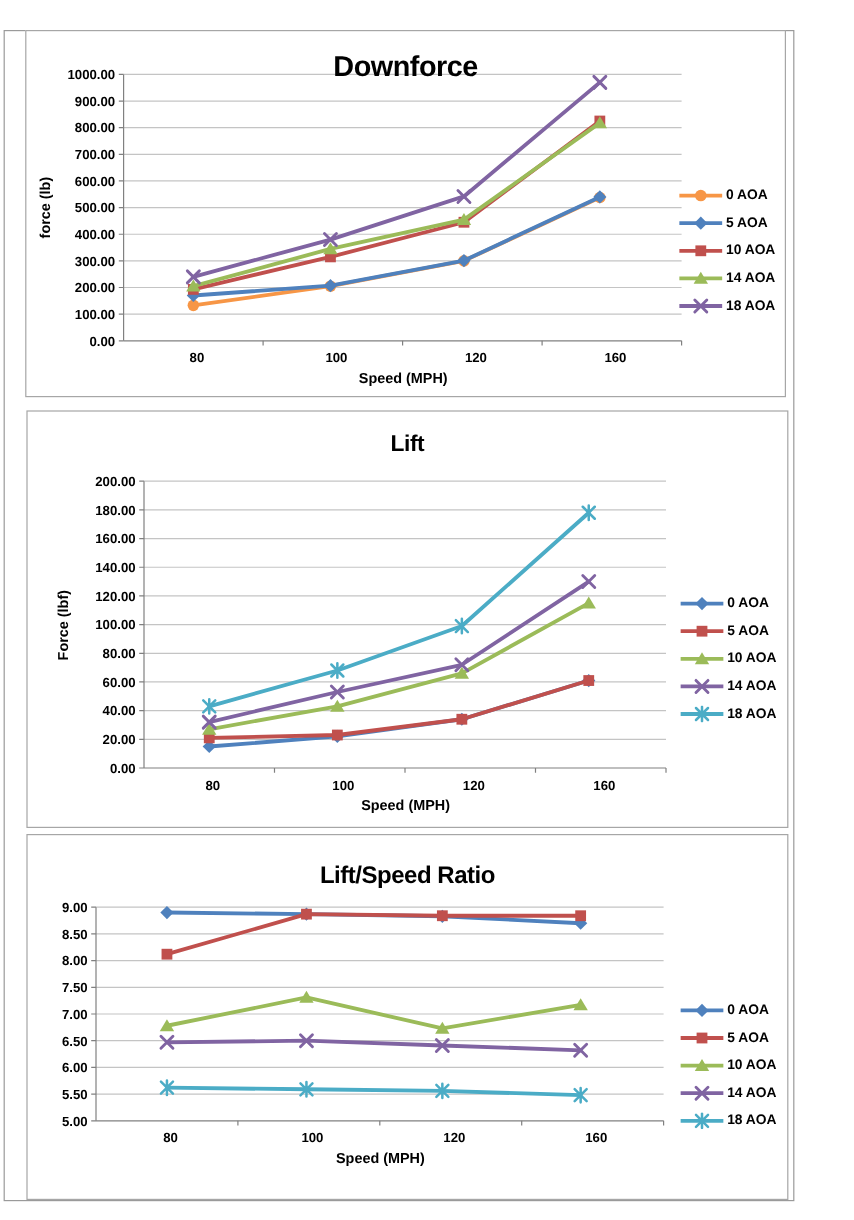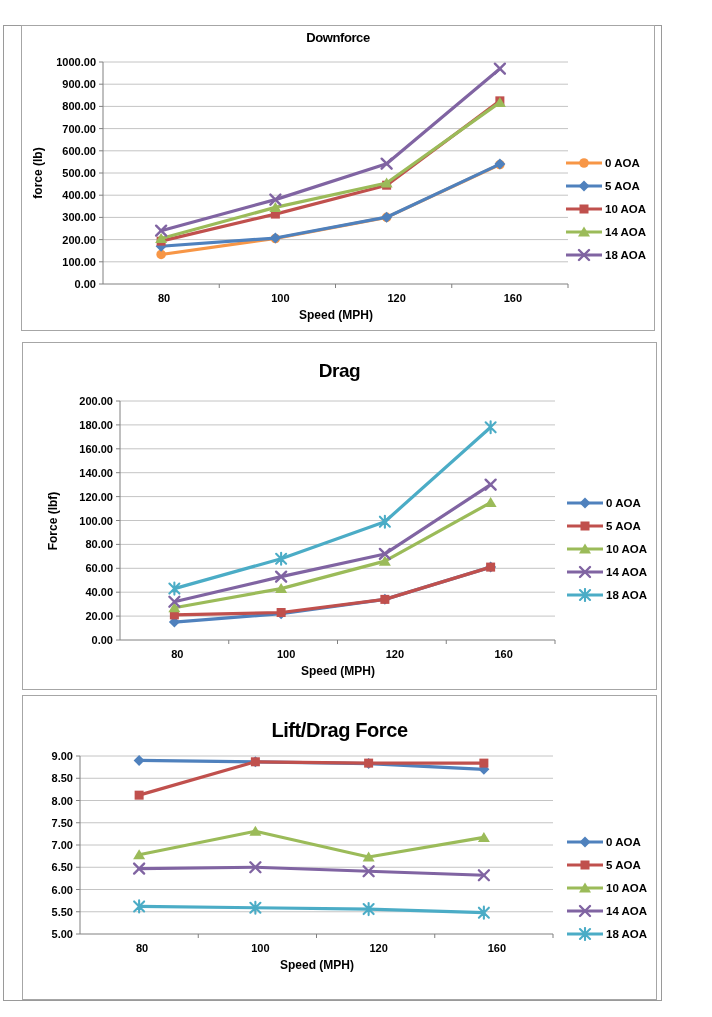--- a/index.html
+++ b/index.html
@@ -98,21 +98,21 @@
           <path d="M477.875 70.90400000000002L483.875 80.90400000000002L471.875 80.90400000000002Z" fill="#9BBB59"></path>
         </g>
         <polyline points="139.125,204.72 253.375,173.64 364.625,137.676 477.875,42.66" fill="none" stroke="#8064A2" stroke-width="3.2" stroke-linejoin="round" stroke-linecap="round"></polyline>
         <g>
           <path d="M134.125 199.72L144.125 209.72M144.125 199.72L134.125 209.72" stroke="#8064A2" stroke-width="2.4" stroke-linecap="round" fill="none"></path>
           <path d="M248.375 168.64L258.375 178.64M258.375 168.64L248.375 178.64" stroke="#8064A2" stroke-width="2.4" stroke-linecap="round" fill="none"></path>
           <path d="M359.625 132.676L369.625 142.676M369.625 132.676L359.625 142.676" stroke="#8064A2" stroke-width="2.4" stroke-linecap="round" fill="none"></path>
           <path d="M472.875 37.66L482.875 47.66M482.875 37.66L472.875 47.66" stroke="#8064A2" stroke-width="2.4" stroke-linecap="round" fill="none"></path>
         </g>
       </svg>
-    <div class="chart-title" style="top:4px;font-size:13px;">Downforce</div>
+    <div class="chart-title" style="top:16px;font-size:24px;">Downforce</div>
     <div class="axis-title y-axis-title" style="left:16px;top:147px;">force (lb)</div>
     <div class="axis-title x-axis-title" style="left:314px;top:282px;">Speed (MPH)</div>
     <ul class="legend" style="left:544px;top:125px;">
         <li>
           <svg width="36" height="14">
             <line x1="0" y1="7" x2="36" y2="7" stroke="#F79646" stroke-width="3.2"></line>
             <circle cx="18" cy="7" r="4.8" fill="#F79646"></circle>
           </svg>
           <span>0 AOA</span>
         </li>
@@ -220,21 +220,21 @@
           <path d="M462.625 136.65L472.625 146.65M472.625 136.65L462.625 146.65" stroke="#8064A2" stroke-width="2.4" stroke-linecap="round" fill="none"></path>
         </g>
         <polyline points="151.375,245.615 258.125,215.74 361.875,178.695 467.625,84.28999999999999" fill="none" stroke="#4BACC6" stroke-width="3.2" stroke-linejoin="round" stroke-linecap="round"></polyline>
         <g>
           <path d="M146.375 240.615L156.375 250.615M156.375 240.615L146.375 250.615M151.375 239.615L151.375 251.615" stroke="#4BACC6" stroke-width="2.1" stroke-linecap="round" fill="none"></path>
           <path d="M253.125 210.74L263.125 220.74M263.125 210.74L253.125 220.74M258.125 209.74L258.125 221.74" stroke="#4BACC6" stroke-width="2.1" stroke-linecap="round" fill="none"></path>
           <path d="M356.875 173.695L366.875 183.695M366.875 173.695L356.875 183.695M361.875 172.695L361.875 184.695" stroke="#4BACC6" stroke-width="2.1" stroke-linecap="round" fill="none"></path>
           <path d="M462.625 79.28999999999999L472.625 89.28999999999999M472.625 79.28999999999999L462.625 89.28999999999999M467.625 78.28999999999999L467.625 90.28999999999999" stroke="#4BACC6" stroke-width="2.1" stroke-linecap="round" fill="none"></path>
         </g>
       </svg>
-    <div class="chart-title" style="top:17px;font-size:19px;">Drag</div>
+    <div class="chart-title" style="top:17px;font-size:19px;">Lift</div>
     <div class="axis-title y-axis-title" style="left:30px;top:178px;">Force (lbf)</div>
     <div class="axis-title x-axis-title" style="left:315px;top:321px;">Speed (MPH)</div>
     <ul class="legend" style="left:544px;top:148px;">
         <li>
           <svg width="36" height="14">
             <line x1="0" y1="7" x2="36" y2="7" stroke="#4F81BD" stroke-width="3.2"></line>
             <path d="M18 1.5L23.5 7L18 12.5L12.5 7Z" fill="#4F81BD"></path>
           </svg>
           <span>0 AOA</span>
         </li>
@@ -336,21 +336,21 @@
           <path d="M455.875 174.26L465.875 184.26M465.875 174.26L455.875 184.26" stroke="#8064A2" stroke-width="2.4" stroke-linecap="round" fill="none"></path>
         </g>
         <polyline points="116.125,210.41 232.375,211.745 345.625,213.08 460.875,216.64" fill="none" stroke="#4BACC6" stroke-width="3.2" stroke-linejoin="round" stroke-linecap="round"></polyline>
         <g>
           <path d="M111.125 205.41L121.125 215.41M121.125 205.41L111.125 215.41M116.125 204.41L116.125 216.41" stroke="#4BACC6" stroke-width="2.1" stroke-linecap="round" fill="none"></path>
           <path d="M227.375 206.745L237.375 216.745M237.375 206.745L227.375 216.745M232.375 205.745L232.375 217.745" stroke="#4BACC6" stroke-width="2.1" stroke-linecap="round" fill="none"></path>
           <path d="M340.625 208.08L350.625 218.08M350.625 208.08L340.625 218.08M345.625 207.08L345.625 219.08" stroke="#4BACC6" stroke-width="2.1" stroke-linecap="round" fill="none"></path>
           <path d="M455.875 211.64L465.875 221.64M465.875 211.64L455.875 221.64M460.875 210.64L460.875 222.64" stroke="#4BACC6" stroke-width="2.1" stroke-linecap="round" fill="none"></path>
         </g>
       </svg>
-    <div class="chart-title" style="top:23px;font-size:20px;">Lift/Drag Force</div>
+    <div class="chart-title" style="top:23px;font-size:20px;">Lift/Speed Ratio</div>
     <div class="axis-title x-axis-title" style="left:294px;top:262px;">Speed (MPH)</div>
     <ul class="legend" style="left:544px;top:134px;">
         <li>
           <svg width="36" height="14">
             <line x1="0" y1="7" x2="36" y2="7" stroke="#4F81BD" stroke-width="3.2"></line>
             <path d="M18 1.5L23.5 7L18 12.5L12.5 7Z" fill="#4F81BD"></path>
           </svg>
           <span>0 AOA</span>
         </li>
         <li>

